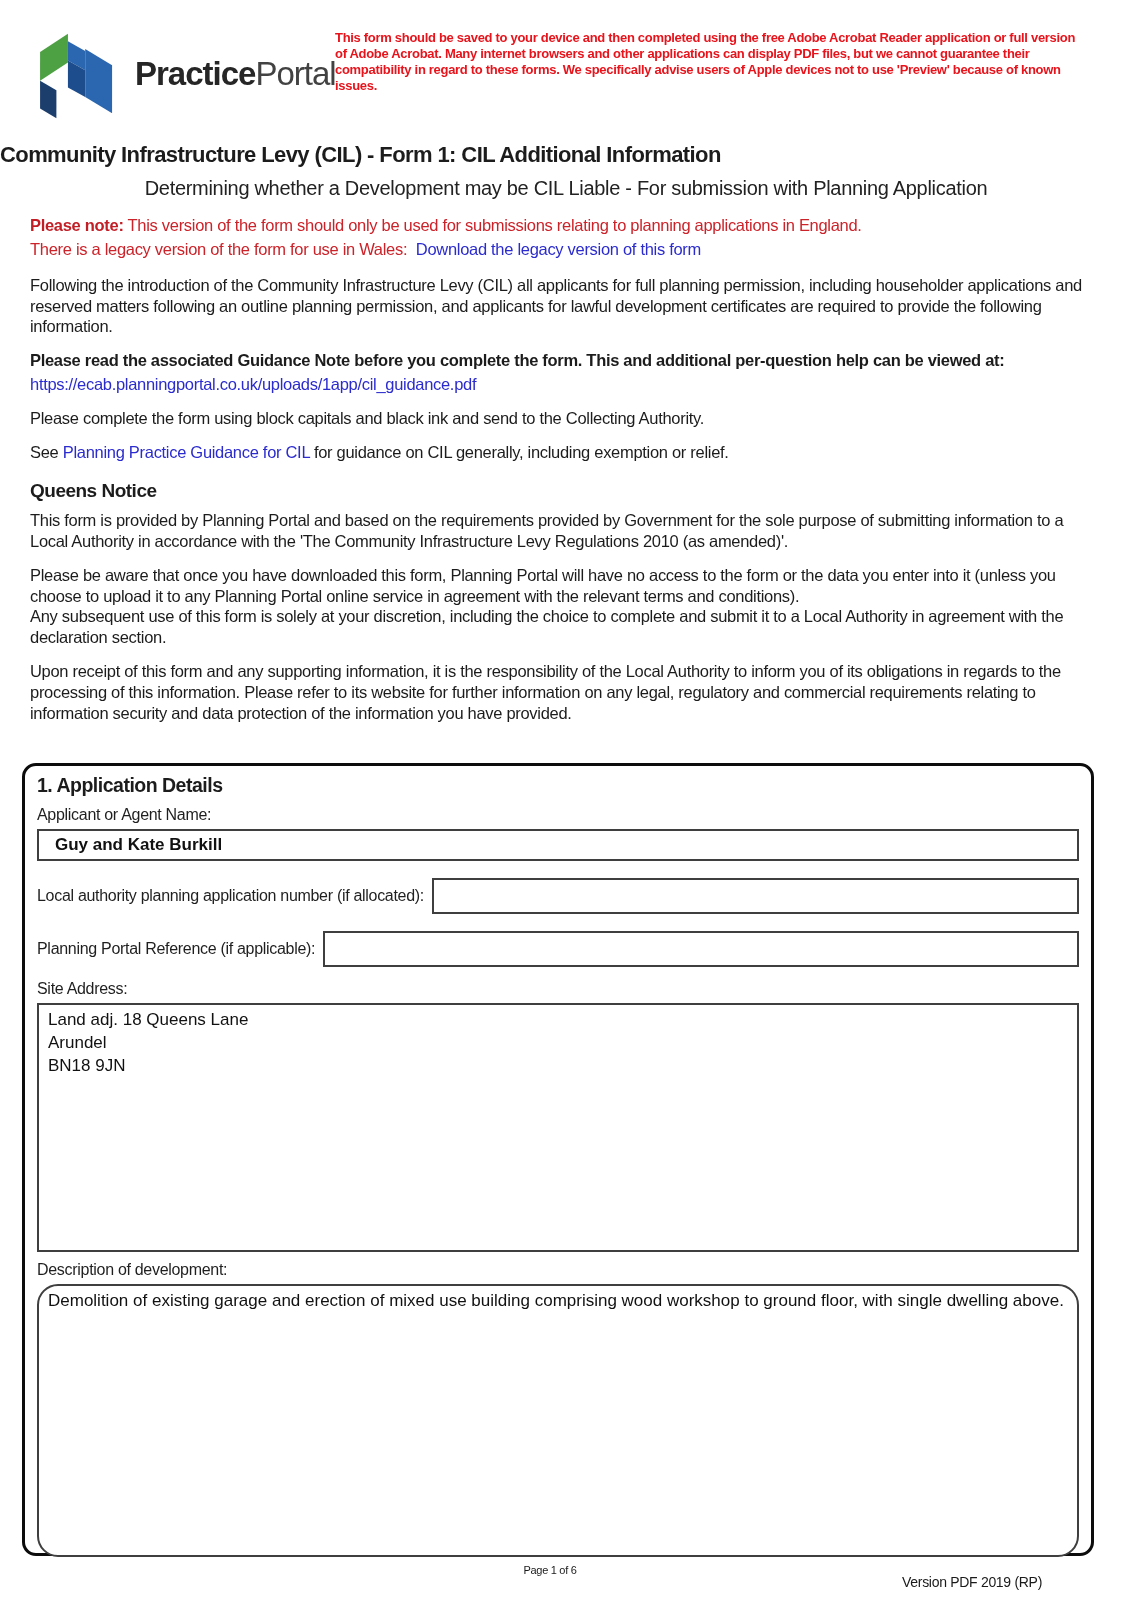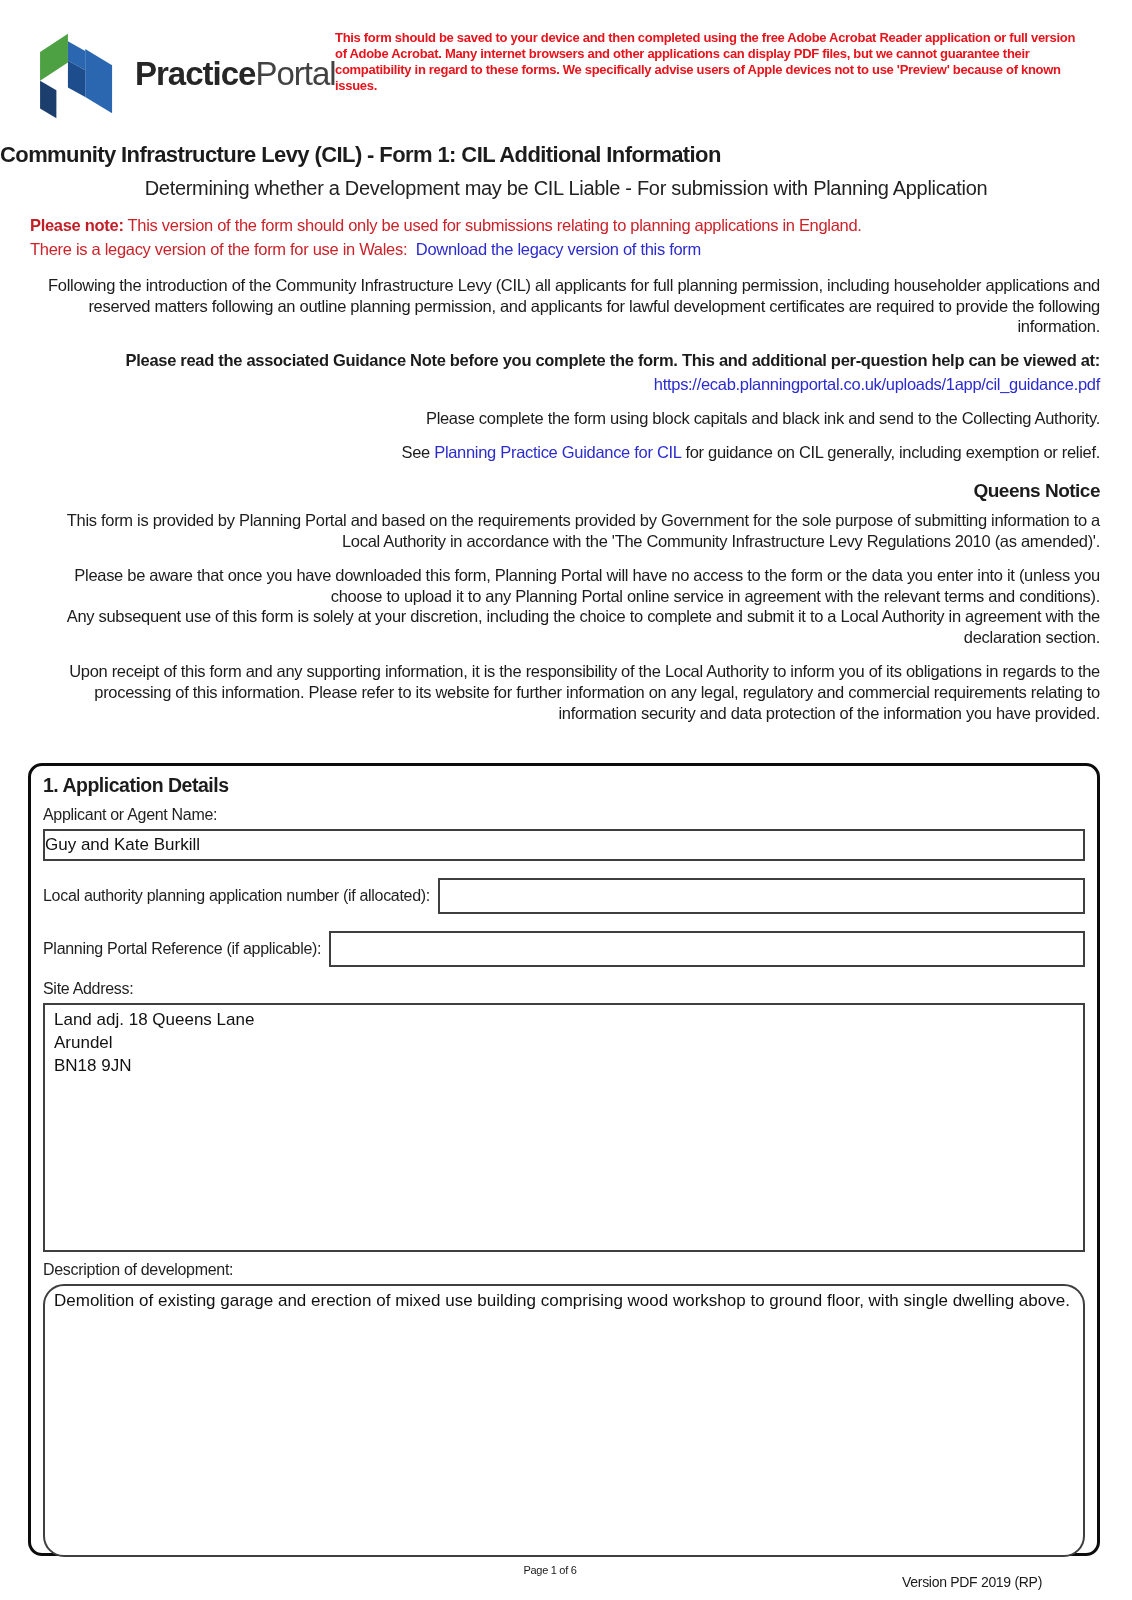--- a/index.html
+++ b/index.html
@@ -42,54 +42,55 @@
     font-size: 20px;
     font-weight: normal;
     margin-top: 9px;
     color: #222;
   }
   
   .note { margin: 14px 30px 0 30px; color: #cc2229; font-size: 16.5px; line-height: 1.45; }
   .note b { color: #c21e26; }
   a.link { color: #2b2bce; text-decoration: none; cursor: pointer; }
   
-  .copy { margin: 0 32px 0 30px; font-size: 16.5px; line-height: 1.26; text-align: right; }
+  .copy { margin: 0 32px 0 30px; font-size: 16.5px; line-height: 1.26; }
   .copy p { margin-top: 13px; }
   .copy .tight { margin-top: 3px; }
   .bold { font-weight: bold; }
   .h-privacy { font-size: 19px; font-weight: bold; margin-top: 17px; letter-spacing: -0.5px; }
   .copy .pfirst { margin-top: 7px; }
   
   .section-box {
     position: absolute;
-    left: 28px;
+    left: 22px;
     top: 763px;
     width: 1072px;
     height: 793px;
     border: 3.5px solid #0c0c0c;
     border-radius: 14px;
     padding: 8px 12px 10px 12px;
     background: #fff;
   }
   .section-heading { font-size: 19.5px; font-weight: bold; letter-spacing: -0.5px; }
   .field-label { font-size: 16px; color: #1f1f1f; }
   .lbl-m { margin-top: 9px; }
   .text-input {
     display: block;
     width: 100%;
     border: 2px solid #3f3f3f;
     background: #fff;
     font-family: "Liberation Sans", sans-serif;
     font-size: 17px;
     letter-spacing: 0;
     color: #111;
-    padding: 2px 0;
+    padding: 2px 16px;
     height: 32px;
     margin-top: 5px;
     outline: none;
+    font-weight: bold;
   }
   .inline-row { display: flex; align-items: center; margin-top: 17px; }
   .inline-row .field-label { flex: none; padding-right: 8px; }
   .inline-row .text-input { flex: 1 1 auto; margin-top: 0; height: 36px; }
   .text-area {
     display: block;
     width: 100%;
     border: 2px solid #3f3f3f;
     background: #fff;
     font-family: "Liberation Sans", sans-serif;

